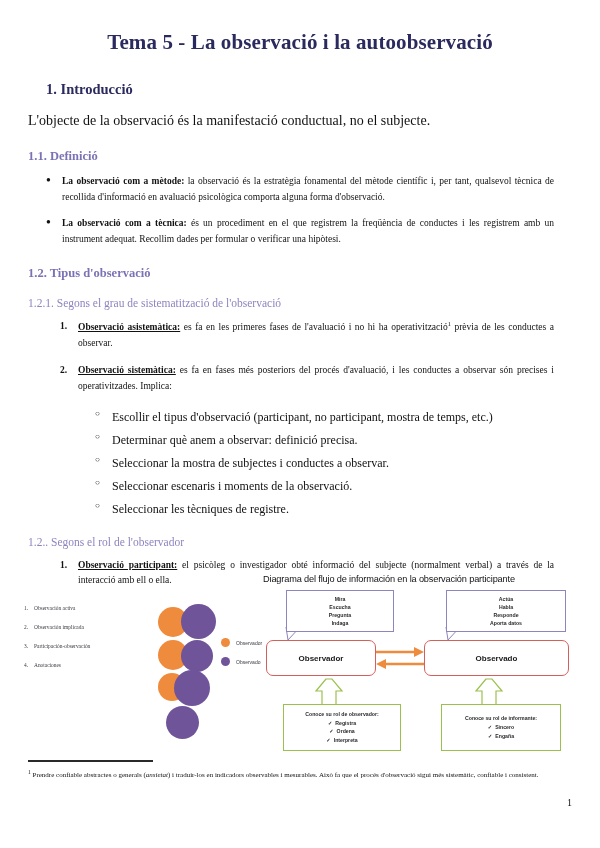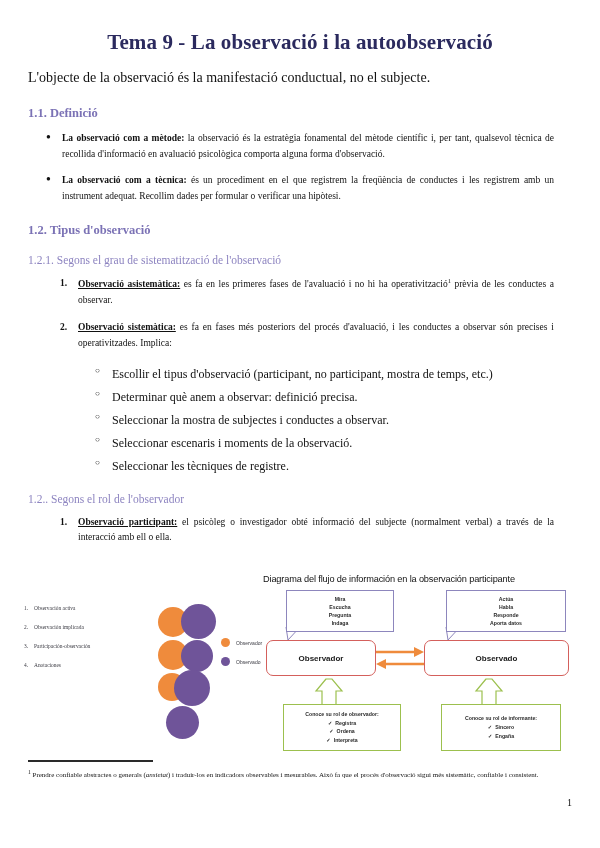--- a/index.html
+++ b/index.html
@@ -286,22 +286,23 @@
     right: 28px;
     top: 797px;
     font-size: 10px;
   }
 </style>
 </head>
 <body>
 
 <div class="page">
 
-  <h1 class="doc-title">Tema 9 - La observació i la autoobservació</h1>
-
+  <h1 class="doc-title">Tema 5 - La observació i la autoobservació</h1>
+
+  <h2 class="h1">1. Introducció</h2>
 
   <p class="para">L'objecte de la observació és la manifestació conductual, no el subjecte.</p>
 
   <h3 class="h2">1.1. Definició</h3>
 
   <ul class="bullets">
     <li>
       <span class="term">La observació com a mètode:</span><span> la observació és la estratègia fonamental del mètode científic i, per tant, qualsevol tècnica de recollida d'informació en avaluació psicològica comporta alguna forma d'observació.</span>
     </li>
     <li>

